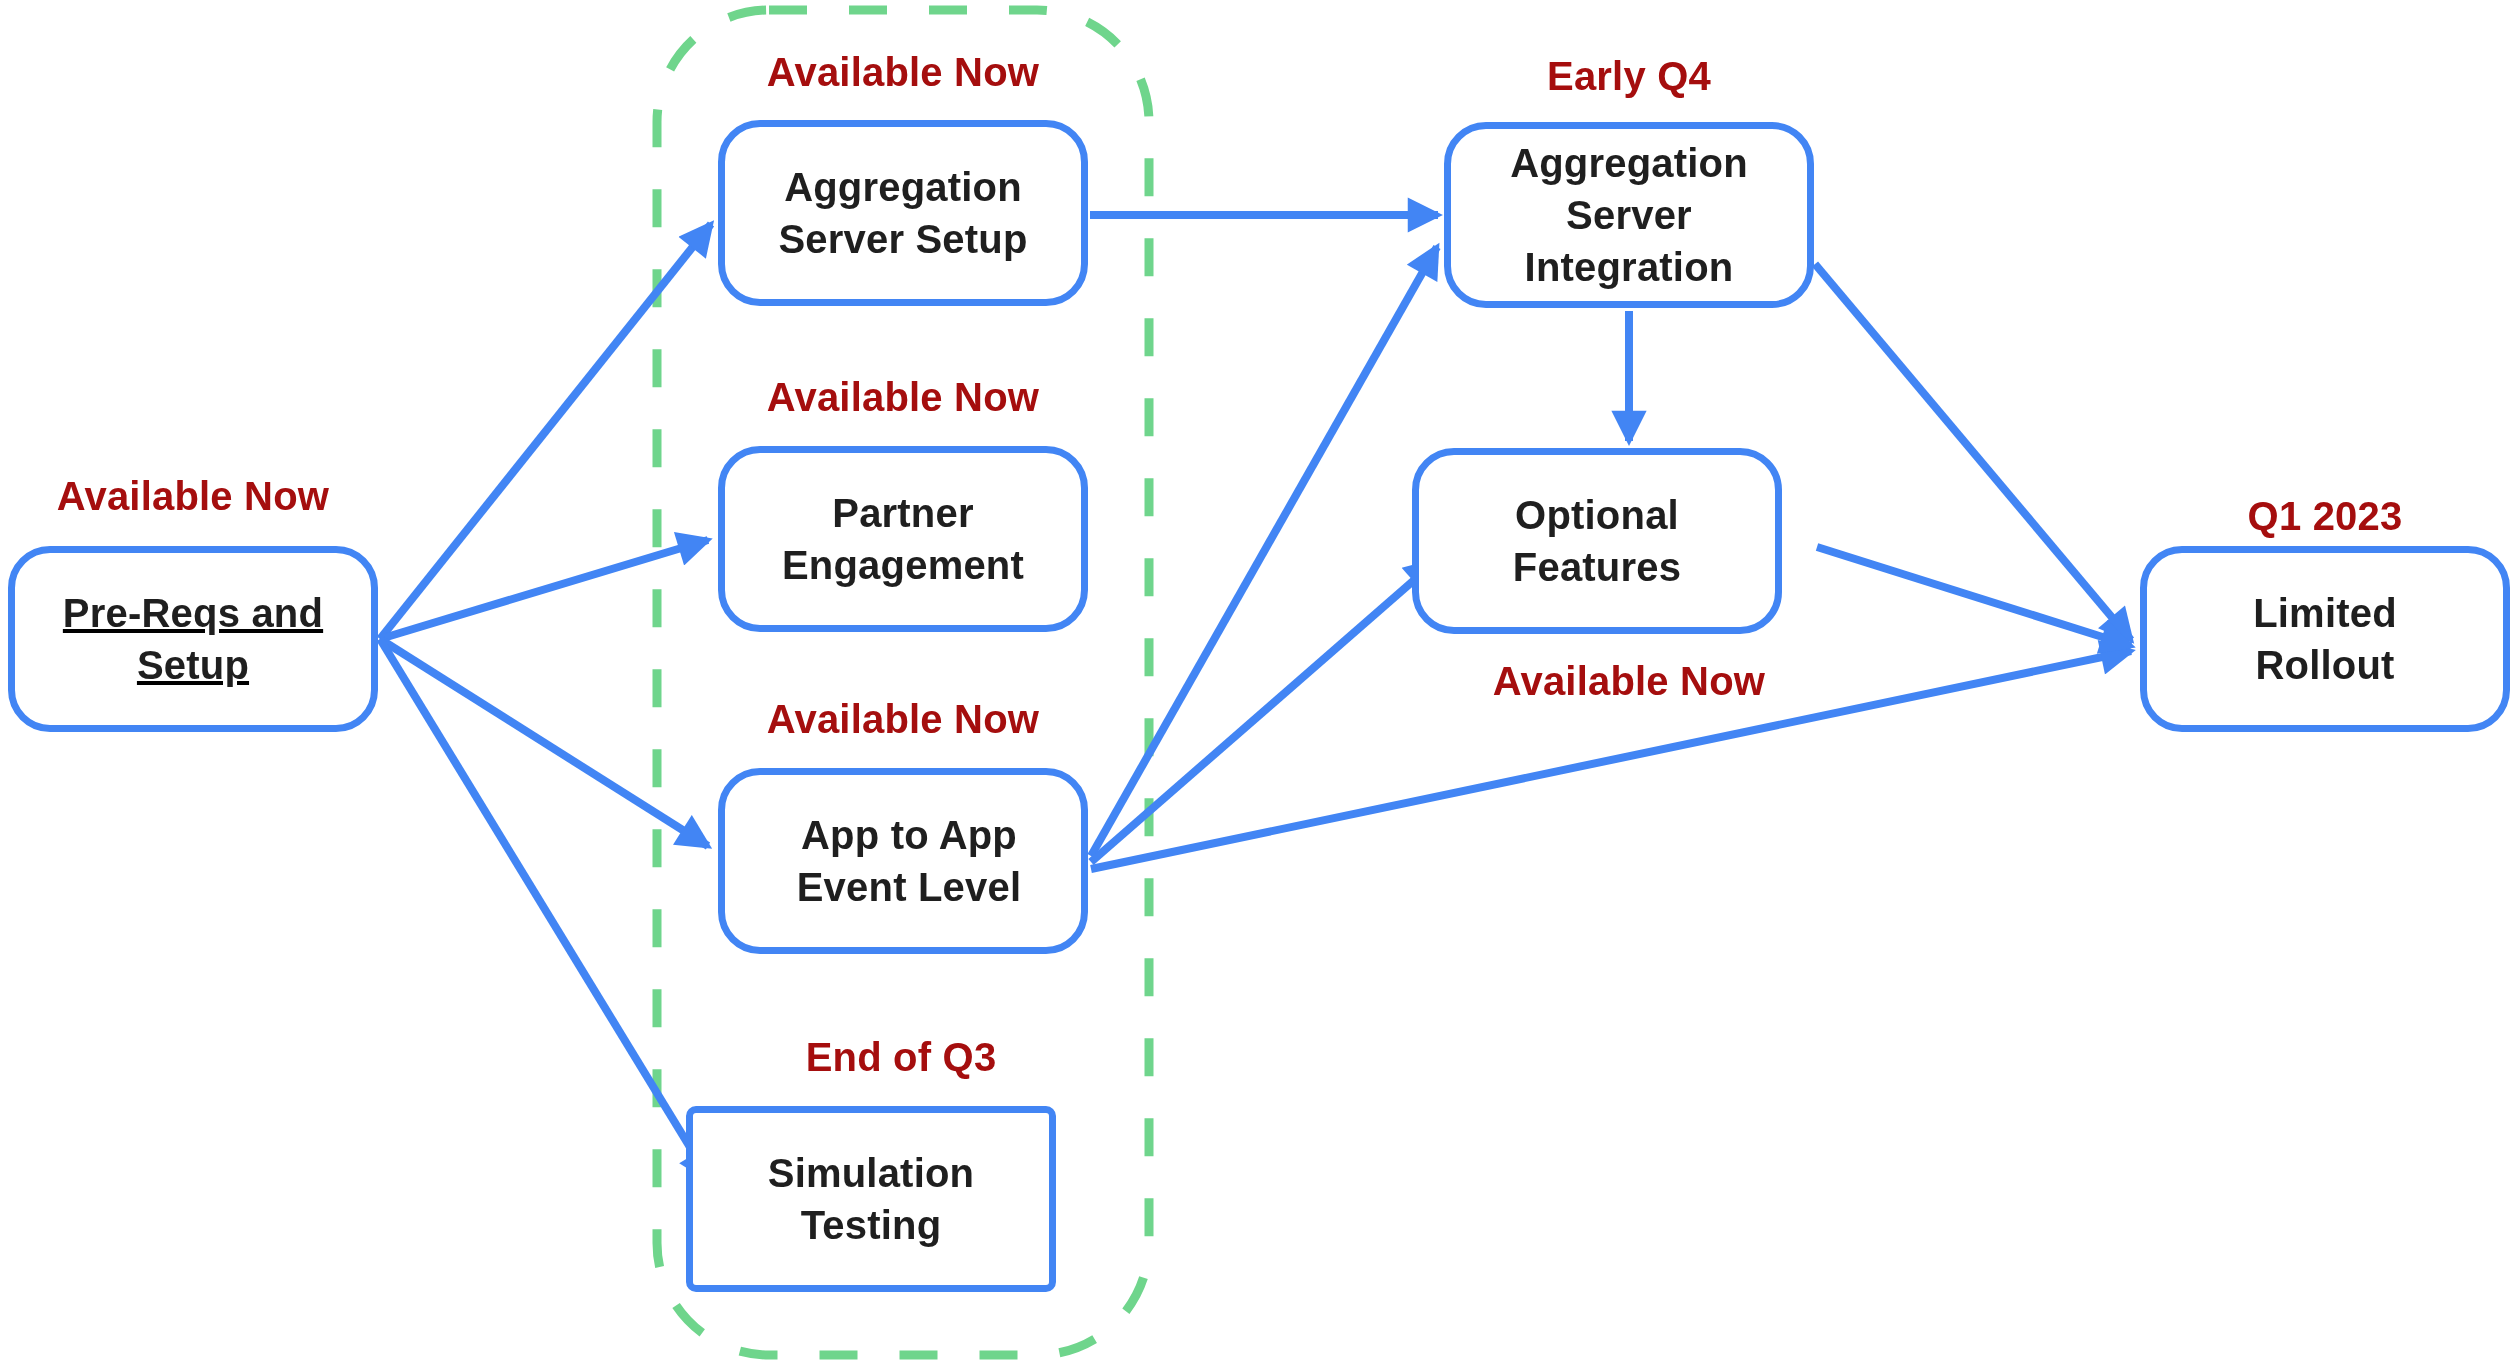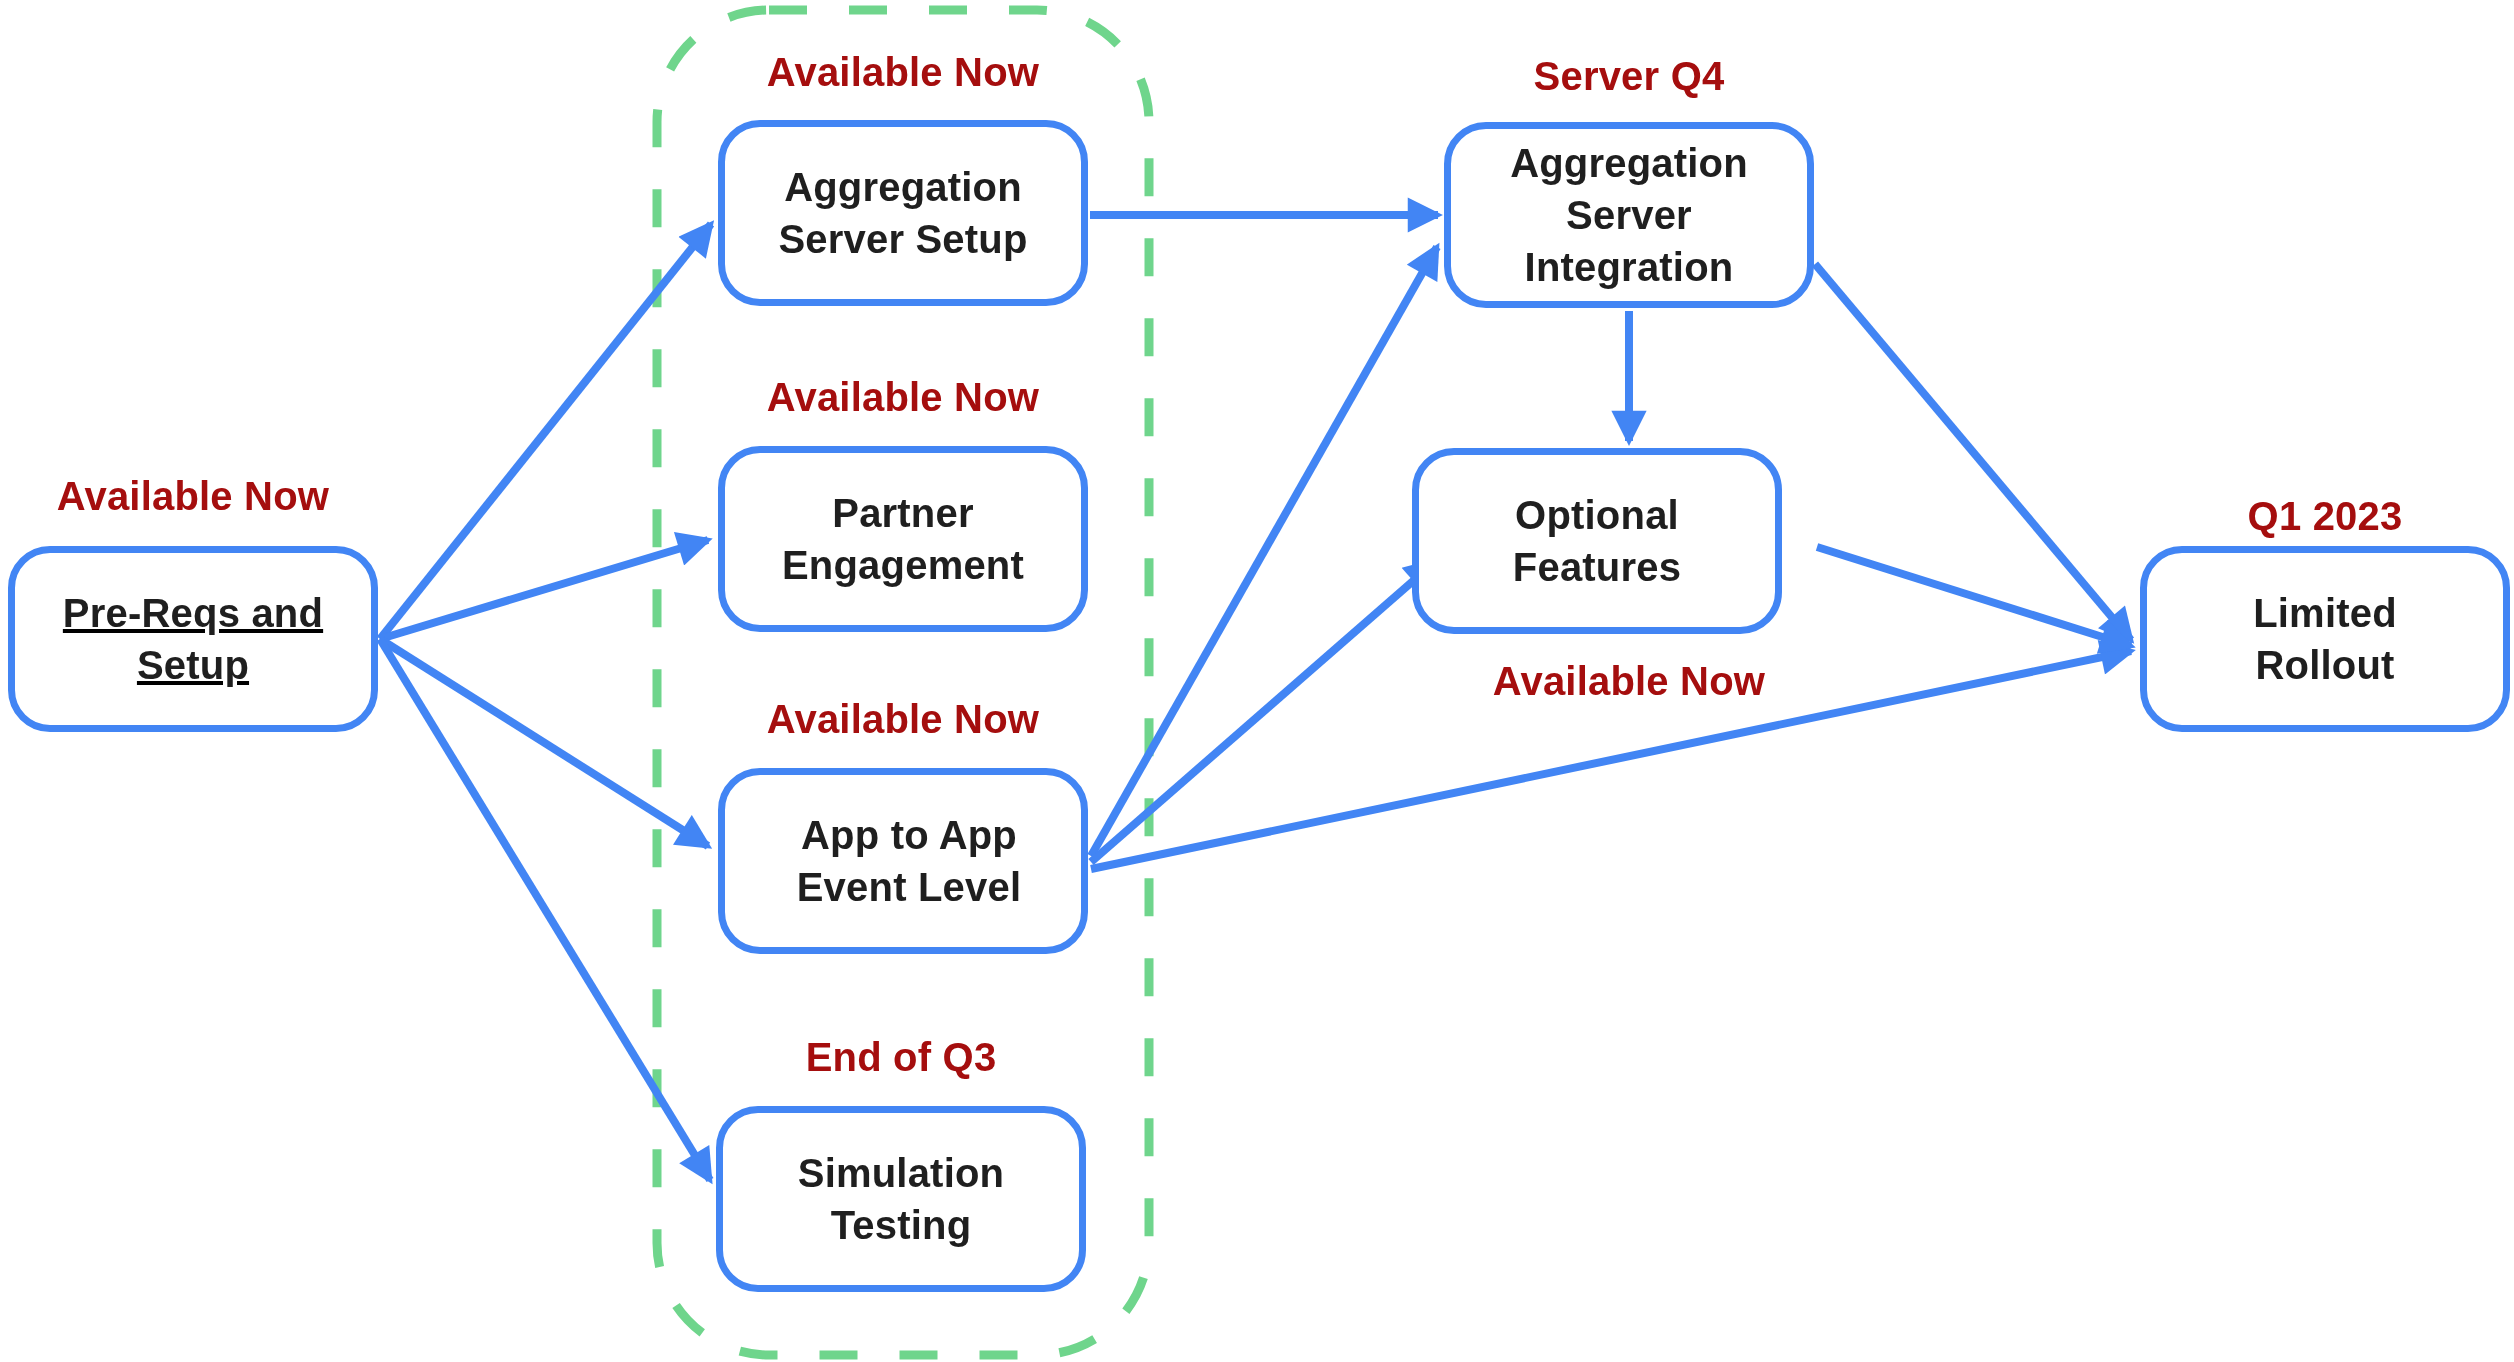--- a/index.html
+++ b/index.html
@@ -87,41 +87,41 @@
       <path d="M 1815 264 L 2131 640" marker-end="url(#ah)"></path>
       <path d="M 1817 547 L 2131 646" marker-end="url(#ah)"></path>
     </g>
   </svg>
 
   <div class="status" style="left:193px;  top:476px;">Available Now</div>
   <div class="status" style="left:903px;  top:52px;">Available Now</div>
   <div class="status" style="left:903px;  top:377px;">Available Now</div>
   <div class="status" style="left:903px;  top:699px;">Available Now</div>
   <div class="status" style="left:901px;  top:1037px;">End of Q3</div>
-  <div class="status" style="left:1629px; top:56px;">Server Q4</div>
+  <div class="status" style="left:1629px; top:56px;">Early Q4</div>
   <div class="status" style="left:1629px; top:661px;">Available Now</div>
   <div class="status" style="left:2325px; top:496px;">Q1 2023</div>
 
   <div class="node" style="left:8px;    top:546px;text-decoration:underline;">
     <span class="node-label">Pre-Reqs and
 Setup</span>
   </div>
   <div class="node" style="left:718px;  top:120px;">
     <span class="node-label">Aggregation
 Server Setup</span>
   </div>
   <div class="node" style="left:718px;  top:446px;">
     <span class="node-label">Partner
 Engagement</span>
   </div>
   <div class="node" style="left:718px;  top:768px;padding-left:12px;">
     <span class="node-label">App to App
 Event Level</span>
   </div>
-  <div class="node" style="left:716px;  top:1106px;">
+  <div class="node" style="left:686px;  top:1106px;border-radius:10px;">
     <span class="node-label">Simulation
 Testing</span>
   </div>
   <div class="node" style="left:1444px; top:122px;">
     <span class="node-label">Aggregation
 Server
 Integration</span>
   </div>
   <div class="node" style="left:1412px; top:448px;">
     <span class="node-label">Optional

